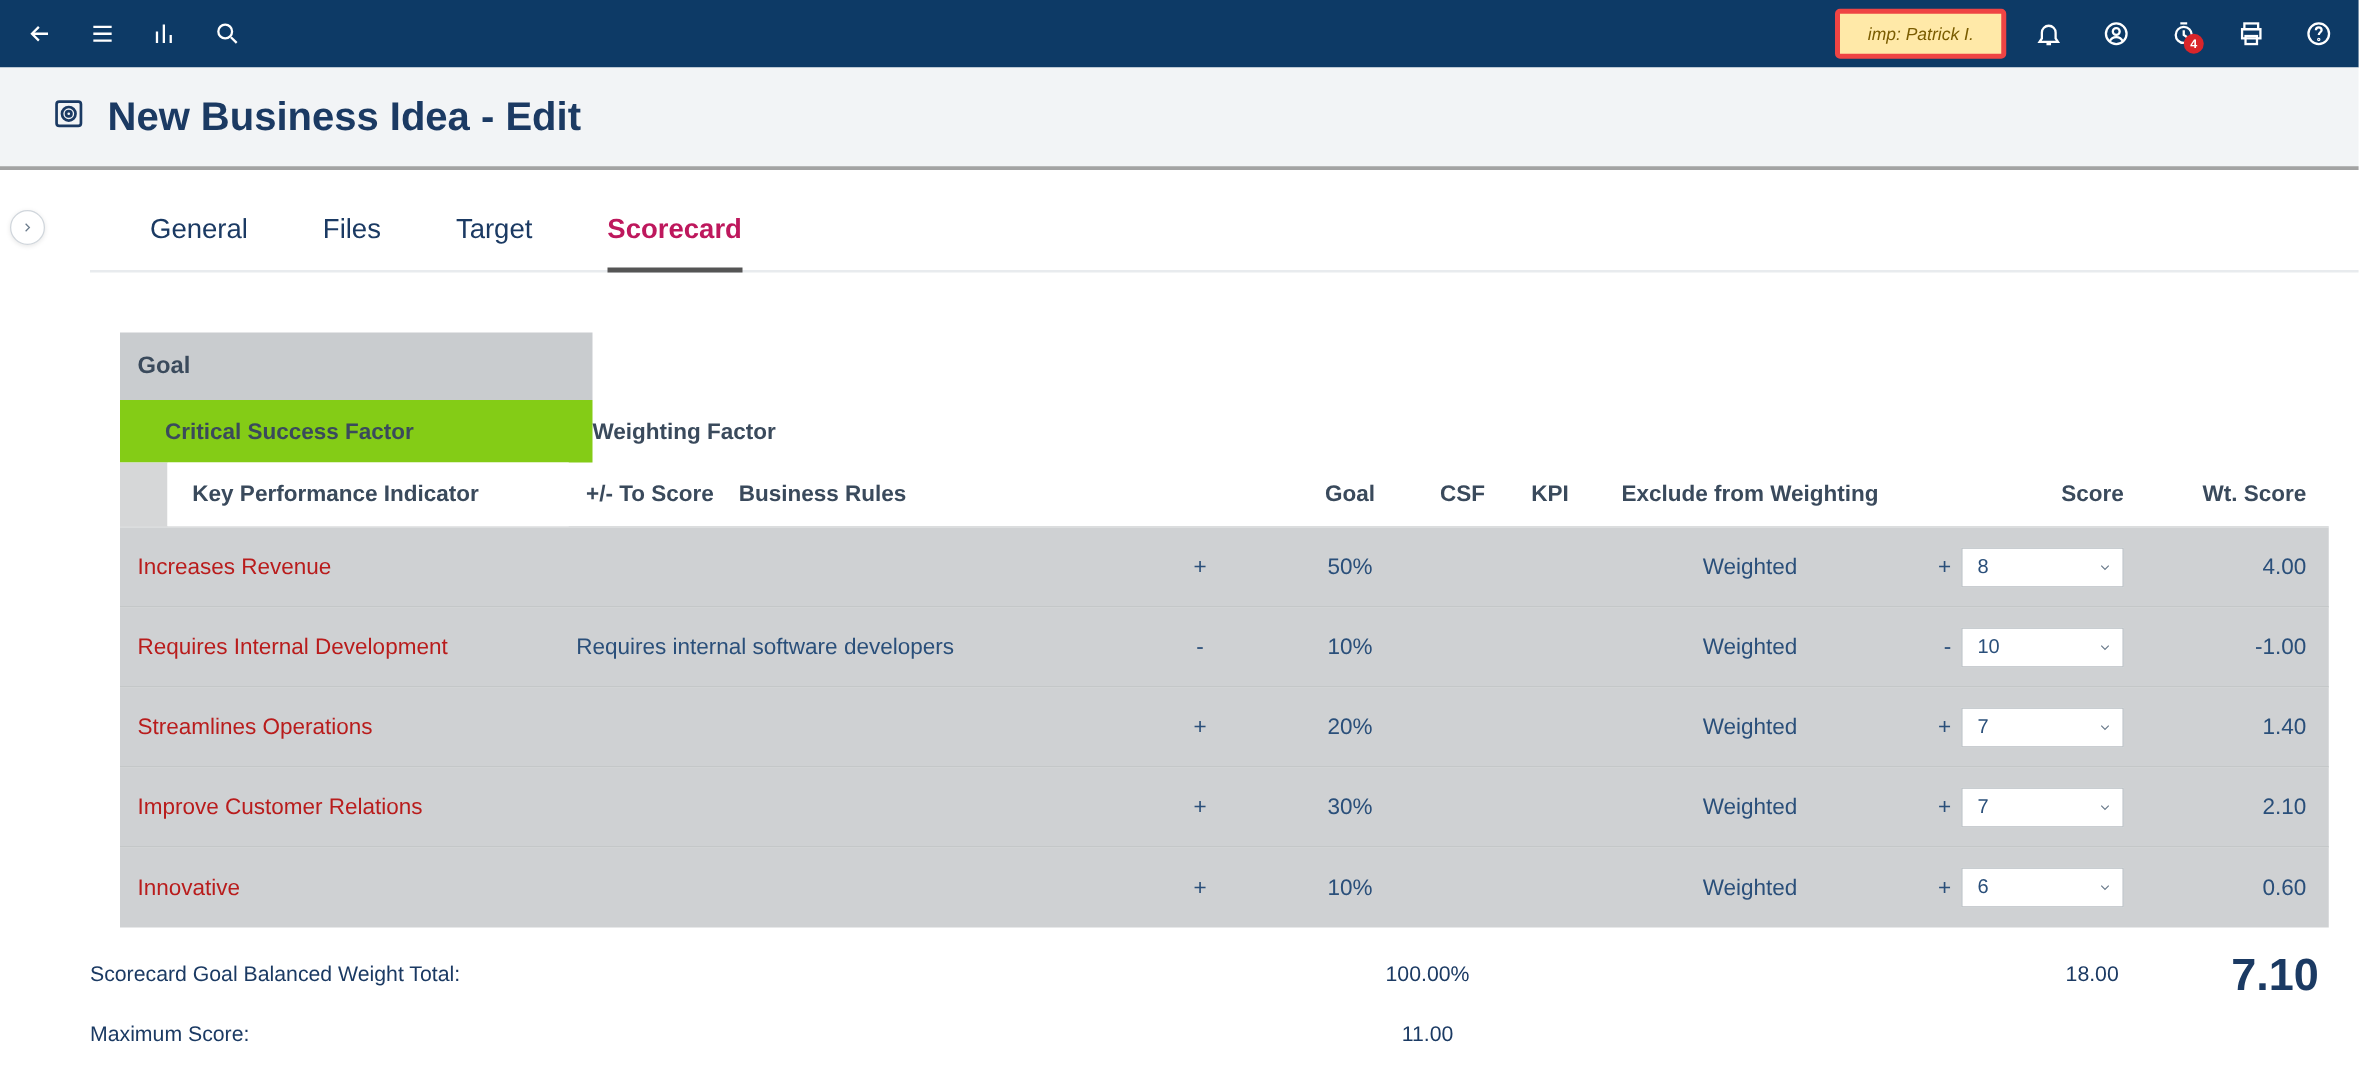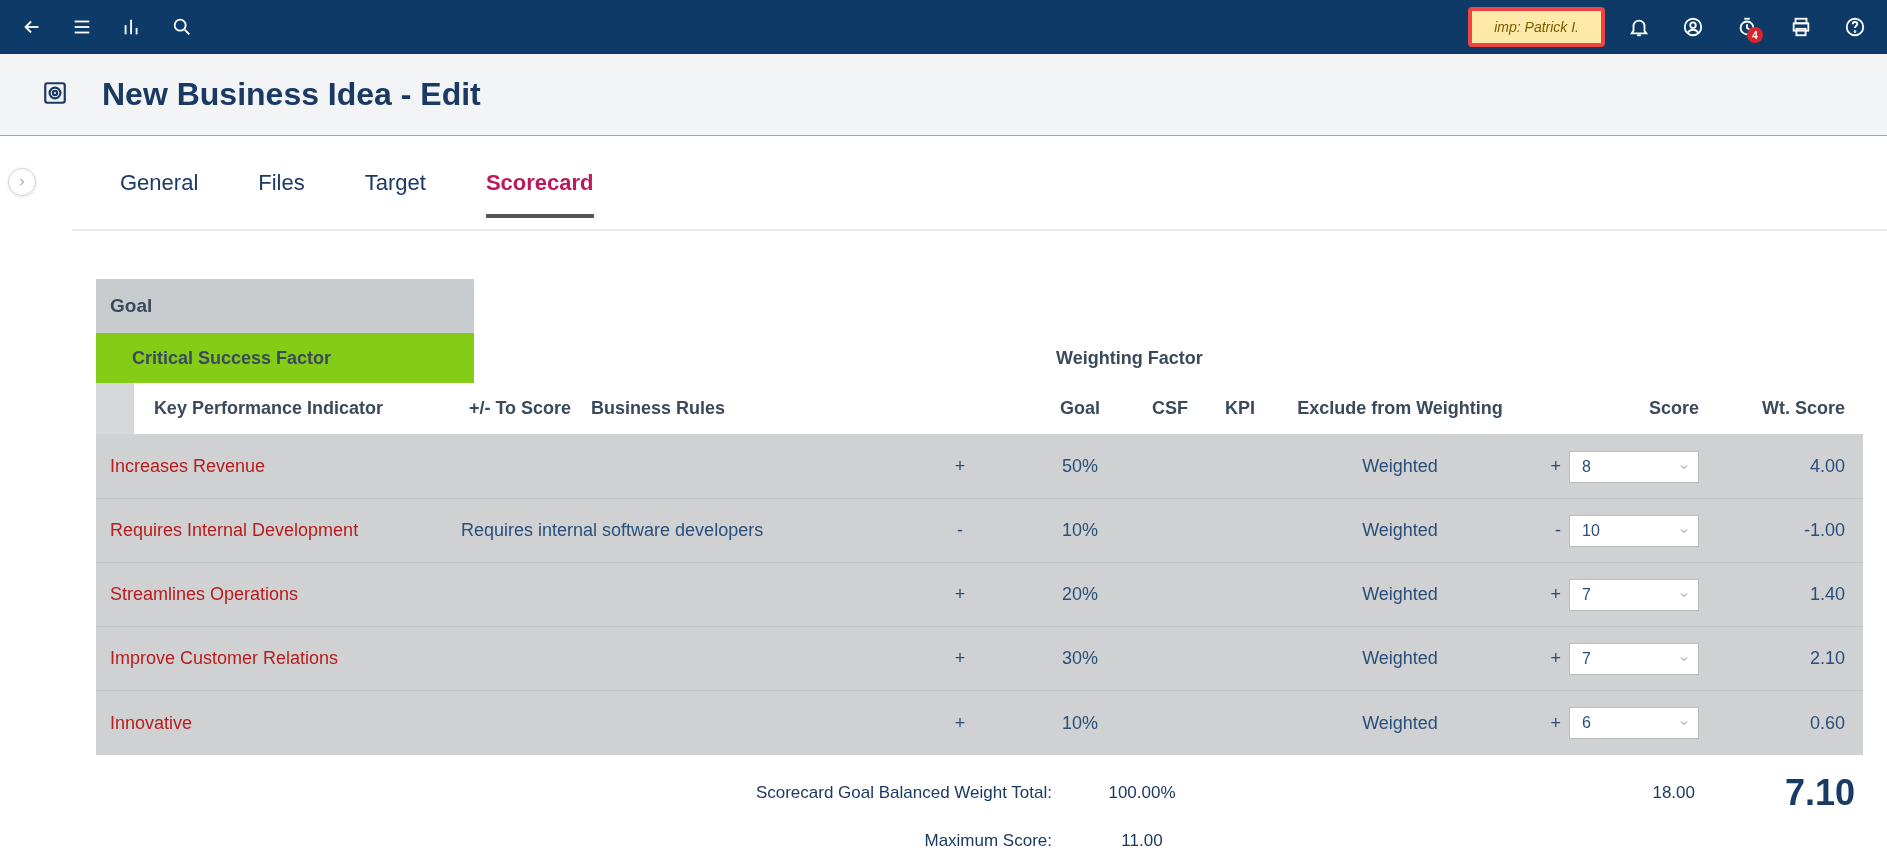--- a/index.html
+++ b/index.html
@@ -47,22 +47,22 @@
     border-radius: 50%;
     display: flex; align-items: center; justify-content: center;
     font-weight: bold;
   }
   .header-strip {
     background: #f2f4f6;
     height: 82px;
     display: flex;
     align-items: center;
     padding-left: 42px;
-    gap: 34px;
-    border-bottom: 1px solid #a3a3a3;
+    gap: 18px;
+    border-bottom: 3px solid #a3a3a3;
   }
   .header-strip svg { width: 26px; height: 26px; stroke: #1b3a63; fill: none; stroke-width: 2; }
   .page-title {
     font-size: 32px;
     font-weight: 600;
     color: #1b3a63;
   }
   .expand-handle {
     position: absolute;
     left: 8px;
@@ -78,21 +78,21 @@
   .expand-handle svg { width: 12px; height: 12px; stroke: #6b7b8c; stroke-width: 2; fill: none; }
 
   .content-wrap {
     margin-left: 72px;
     margin-right: 0;
   }
 
   .tabs {
     display: flex;
     gap: 60px;
-    padding: 34px 48px 13px 48px;
+    padding: 34px 48px 0 48px;
     border-bottom: 2px solid #e8ebee;
   }
   .tab {
     font-size: 22px;
     color: #1b3a63;
     padding-bottom: 18px;
     cursor: pointer;
     font-weight: 500;
   }
   .tab.active {
@@ -166,21 +166,21 @@
   }
   .c-rules   { width: 440px; padding-left: 6px; }
   .c-pm      { width: 130px; justify-content: center; text-align: center;}
   .c-goal    { width: 110px; justify-content: center; text-align: center;}
   .c-csf     { width: 70px;  justify-content: center; text-align: center;}
   .c-kpi     { width: 70px;  justify-content: center; text-align: center;}
   .c-excl    { width: 250px; justify-content: center; text-align: center;}
   .c-scorecol{ width: 180px; justify-content: flex-end; text-align: right; padding-right: 6px;}
   .c-wt      { width: 150px; justify-content: flex-end; text-align: right; padding-right: 10px;}
 
-  .wf-label { padding-left: 582px; }
+  .wf-label { }
 
   .data-row {
     display: flex;
     background: #cfd1d3;
     height: 64px;
     align-items: center;
     border-bottom: 1px solid #c1c3c5;
   }
   .data-row:last-child { border-bottom: none; }
   .row-name {
@@ -223,21 +223,21 @@
     padding-right: 32px;
   }
   .total-row {
     display: flex;
     align-items: center;
     height: 48px;
     font-size: 17px;
     color: #1b3a63;
     font-weight: 500;
   }
-  .t-label { text-align: right; width: 1010px; padding-right: 30px; }
+  .t-label { text-align: left; width: 1010px; padding-right: 30px; }
   .t-val1 { width: 120px; text-align: center; }
   .t-flex { flex:1; }
   .t-score { width: 170px; text-align: right; padding-right: 20px; }
   .t-big {
     width: 140px; text-align: right;
     font-size: 36px; font-weight: 600; color: #1b3a63;
   }
 </style>
 </head>
 <body>

